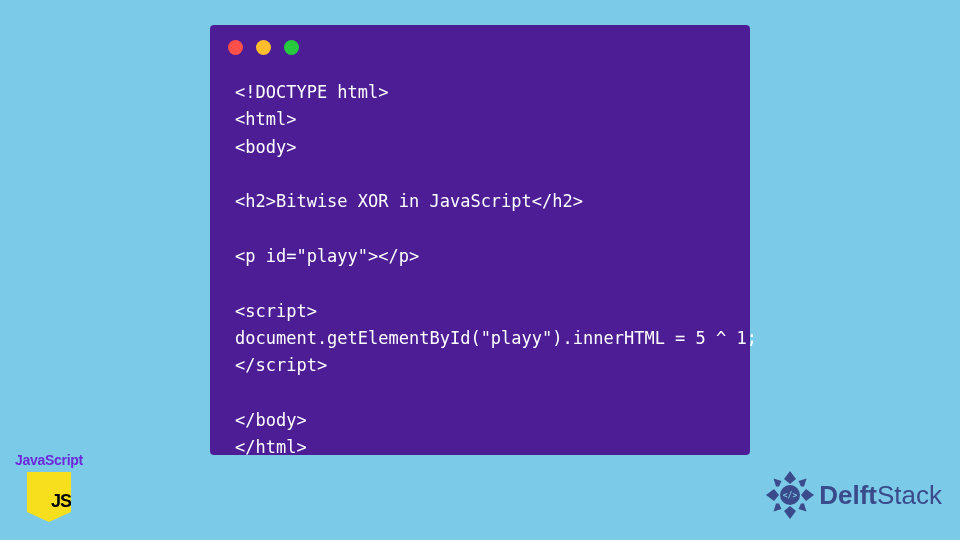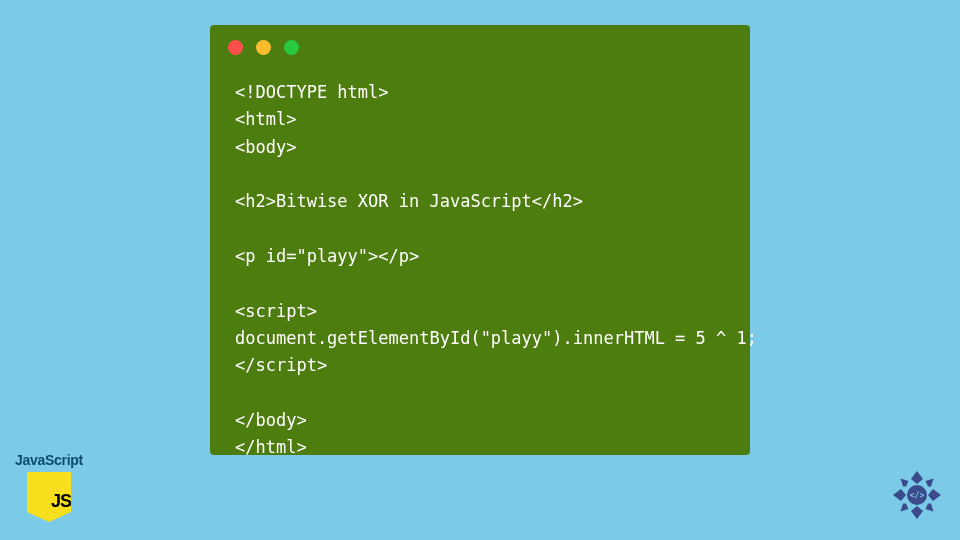--- a/index.html
+++ b/index.html
@@ -10,21 +10,21 @@
     font-family: -apple-system, BlinkMacSystemFont, "Segoe UI", Helvetica, Arial, sans-serif;
     position: relative;
     overflow: hidden;
   }
   .code-window {
     position: absolute;
     left: 210px;
     top: 25px;
     width: 540px;
     height: 430px;
-    background: #4d7c0f;
+    background: #4c1d95;
     border-radius: 4px;
   }
   .titlebar {
     display: flex;
     align-items: center;
     gap: 13px;
     padding: 15px 18px 10px 18px;
   }
   .dot {
     width: 15px;
@@ -45,21 +45,21 @@
   .js-badge {
     position: absolute;
     left: 10px;
     bottom: 18px;
     width: 78px;
     text-align: center;
   }
   .js-label {
     font-size: 14px;
     font-weight: 600;
-    color: #0c4a6e;
+    color: #6d28d9;
     margin-bottom: 4px;
     letter-spacing: -0.3px;
   }
   .js-logo {
     width: 44px;
     height: 50px;
     margin: 0 auto;
     background: #f7df1e;
     position: relative;
     clip-path: polygon(0 0, 100% 0, 100% 80%, 50% 100%, 0 80%);
@@ -139,13 +139,14 @@
         <polygon points="98,50 82,38 72,50 82,62"></polygon>
         <polygon points="17,17 33,22 28,33 22,33"></polygon>
         <polygon points="83,17 67,22 72,33 78,33"></polygon>
         <polygon points="17,83 33,78 28,67 22,67"></polygon>
         <polygon points="83,83 67,78 72,67 78,67"></polygon>
       </g>
       <circle cx="50" cy="50" r="20" fill="#3a4a8a"></circle>
       <text x="50" y="56" text-anchor="middle" font-size="16" fill="#7bcbe8" font-family="monospace" font-weight="bold">&lt;/&gt;</text>
     </svg>
   </div>
+  <div class="delft-text"><span class="bold">Delft</span><span>Stack</span></div>
 </div>
 
 </body></html>

